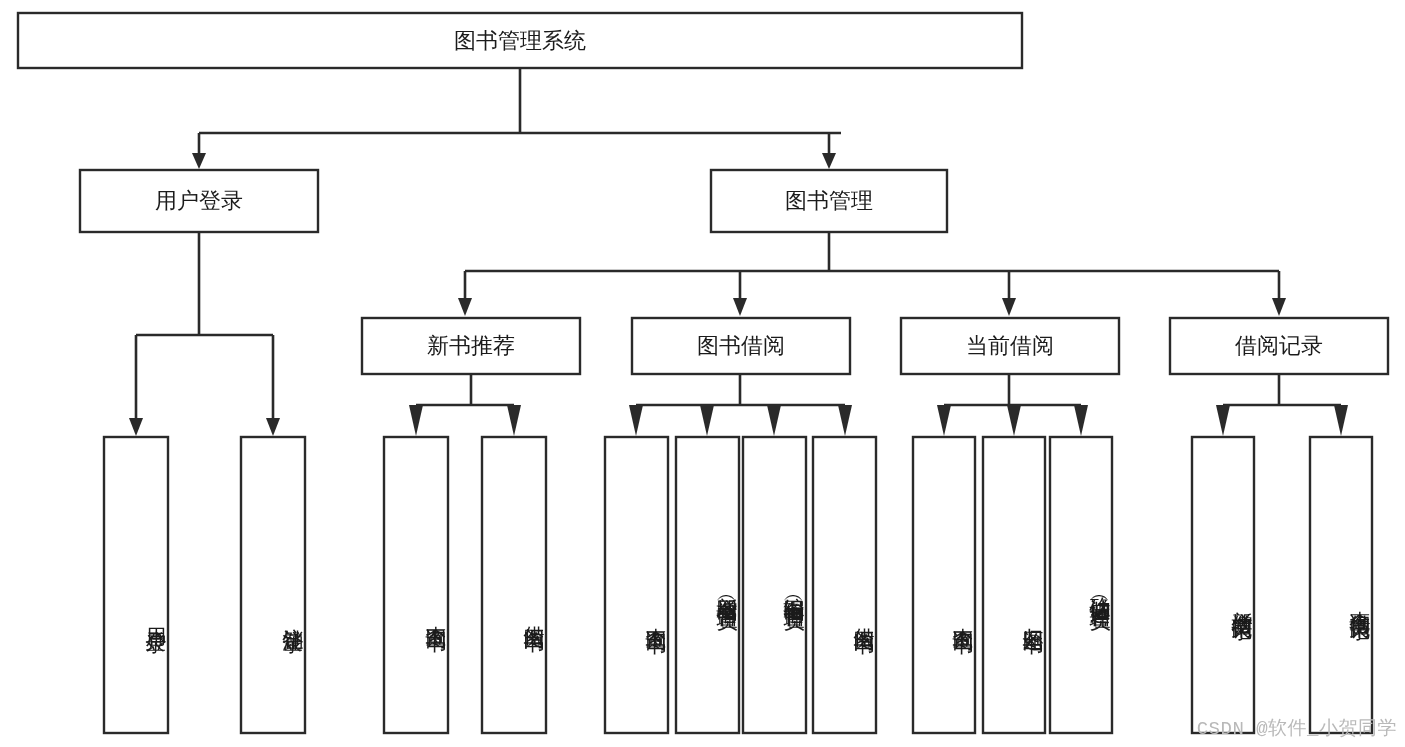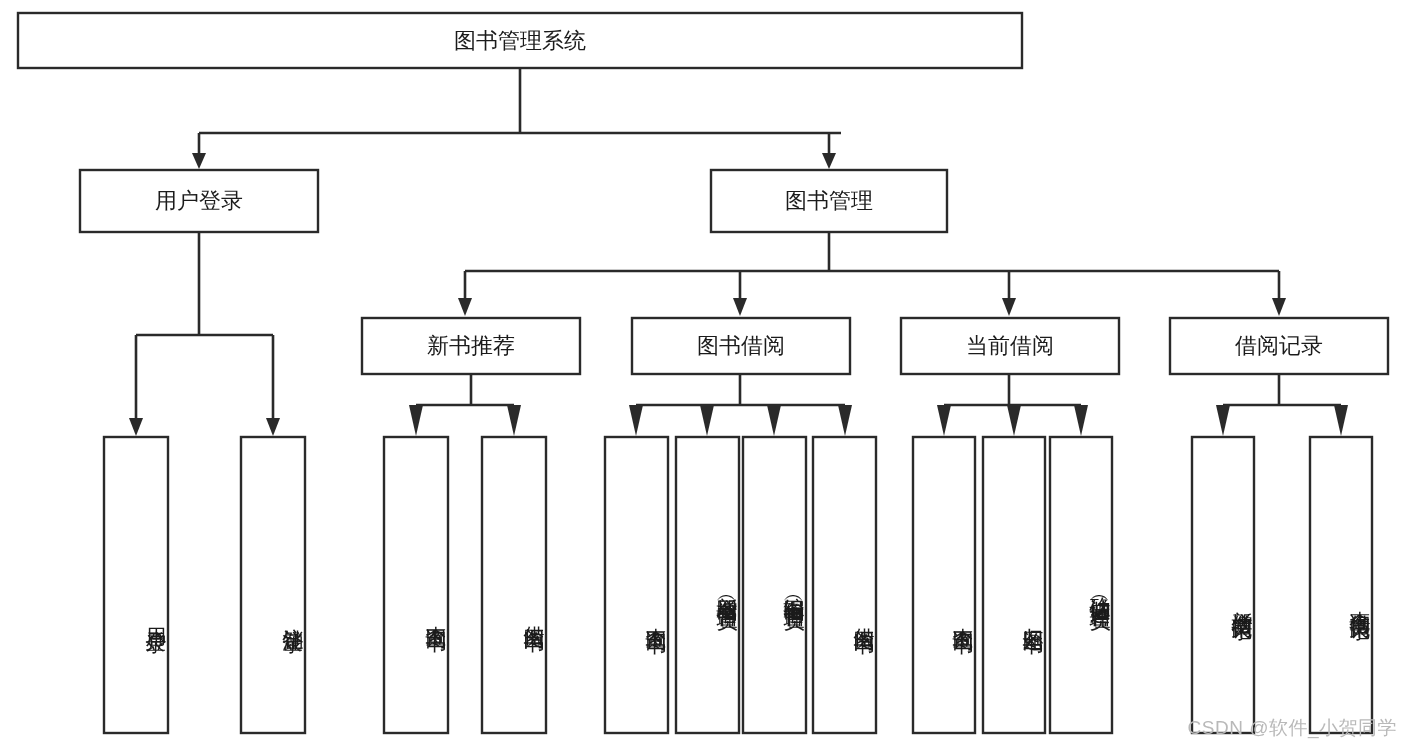--- a/index.html
+++ b/index.html
@@ -60,21 +60,21 @@
     display: flex;
     align-items: flex-start;
     justify-content: center;
     white-space: nowrap;
     pointer-events: none;
   }
   .watermark {
     position: absolute;
     right: 8px;
     bottom: 6px;
-    font-family: Liberation Sans, sans-serif;
+    font-family: Liberation Mono, monospace;
     font-size: 19px;
     color: #b9b9b9;
     letter-spacing: 0.5px;
     white-space: nowrap;
   }
 </style>
 </head>
 <body>
 
 <div id="diagram-root">

